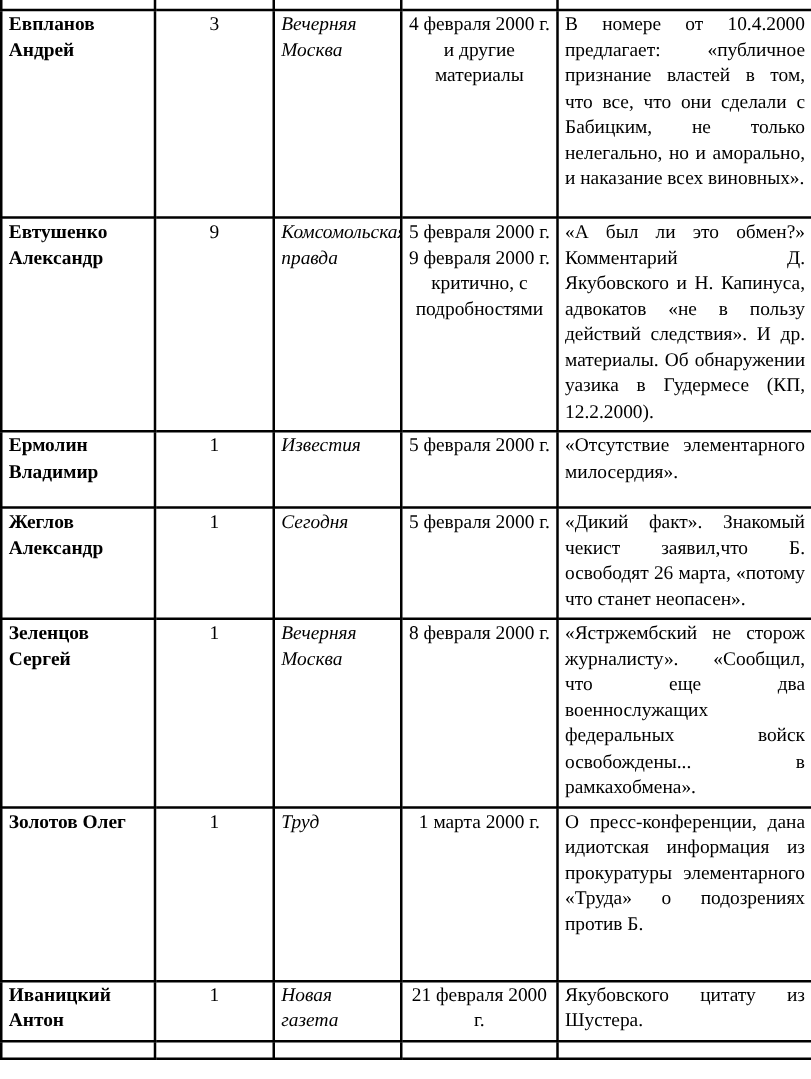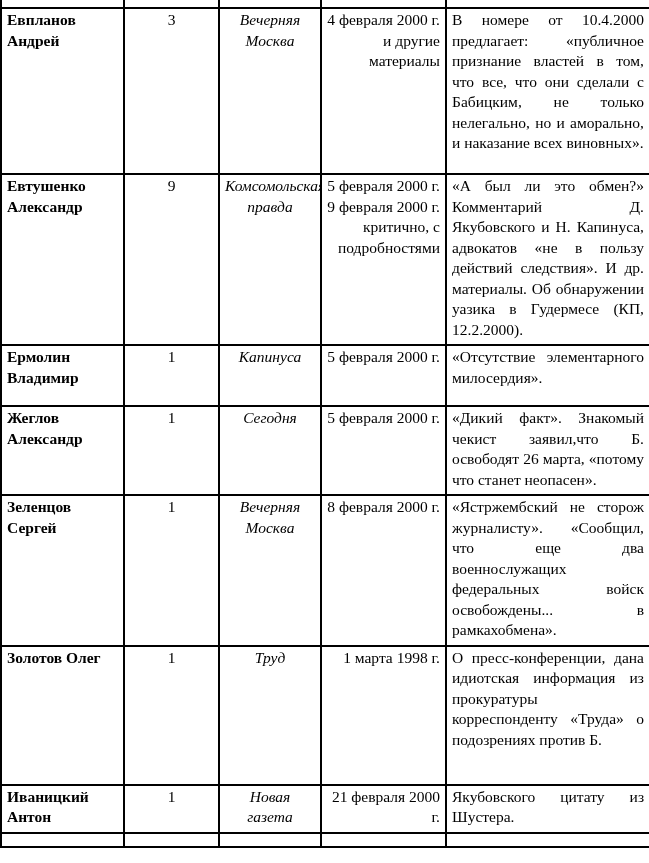--- a/index.html
+++ b/index.html
@@ -35,25 +35,25 @@
   }
   td.cell-name {
     font-weight: bold;
     text-align: left;
   }
   td.cell-count {
     text-align: center;
   }
   td.cell-paper {
     font-style: italic;
-    text-align: center;
+    text-align: left;
     padding-right: 2px;
   }
   td.cell-date {
-    text-align: right;
+    text-align: center;
     white-space: pre-line;
     border-radius: 10px;
   }
   td.cell-desc {
     text-align: justify;
   }
 </style>
 </head>
 <body>
 
@@ -89,21 +89,21 @@
         <td class="cell-count">9</td>
         <td class="cell-paper">Комсомольская правда</td>
         <td class="cell-date">5 февраля 2000 г.
 9 февраля 2000 г. критично, с подробностями</td>
         <td class="cell-desc">«А был ли это обмен?» Комментарий Д. Якубовского и Н. Капинуса, адвокатов «не в пользу действий следствия». И др. материалы. Об обнаружении уазика в Гудермесе (КП, 12.2.2000).</td>
       </tr>
 
       <tr style="height:61px">
         <td class="cell-name">Ермолин Владимир</td>
         <td class="cell-count">1</td>
-        <td class="cell-paper">Капинуса</td>
+        <td class="cell-paper">Известия</td>
         <td class="cell-date">5 февраля 2000 г.</td>
         <td class="cell-desc">«Отсутствие элементарного милосердия».</td>
       </tr>
 
       <tr style="height:76px">
         <td class="cell-name">Жеглов Александр</td>
         <td class="cell-count">1</td>
         <td class="cell-paper">Сегодня</td>
         <td class="cell-date">5 февраля 2000 г.</td>
         <td class="cell-desc">«Дикий факт». Знакомый чекист заявил,что Б. освободят 26 марта, «потому что станет неопасен».</td>
@@ -114,22 +114,22 @@
         <td class="cell-count">1</td>
         <td class="cell-paper">Вечерняя Москва</td>
         <td class="cell-date">8 февраля 2000 г.</td>
         <td class="cell-desc">«Ястржембский не сторож журналисту». «Сообщил, что еще два военнослужащих федеральных войск освобождены... в рамкахобмена».</td>
       </tr>
 
       <tr style="height:139px">
         <td class="cell-name">Золотов Олег</td>
         <td class="cell-count">1</td>
         <td class="cell-paper">Труд</td>
-        <td class="cell-date">1 марта 1998 г.</td>
-        <td class="cell-desc">О пресс-конференции, дана идиотская информация из прокуратуры корреспонденту «Труда» о подозрениях против Б.</td>
+        <td class="cell-date">1 марта 2000 г.</td>
+        <td class="cell-desc">О пресс-конференции, дана идиотская информация из прокуратуры элементарного «Труда» о подозрениях против Б.</td>
       </tr>
 
       <tr style="height:43px">
         <td class="cell-name">Иваницкий Антон</td>
         <td class="cell-count">1</td>
         <td class="cell-paper">Новая газета</td>
         <td class="cell-date">21 февраля 2000 г.</td>
         <td class="cell-desc">Якубовского цитату из Шустера.</td>
       </tr>
 

